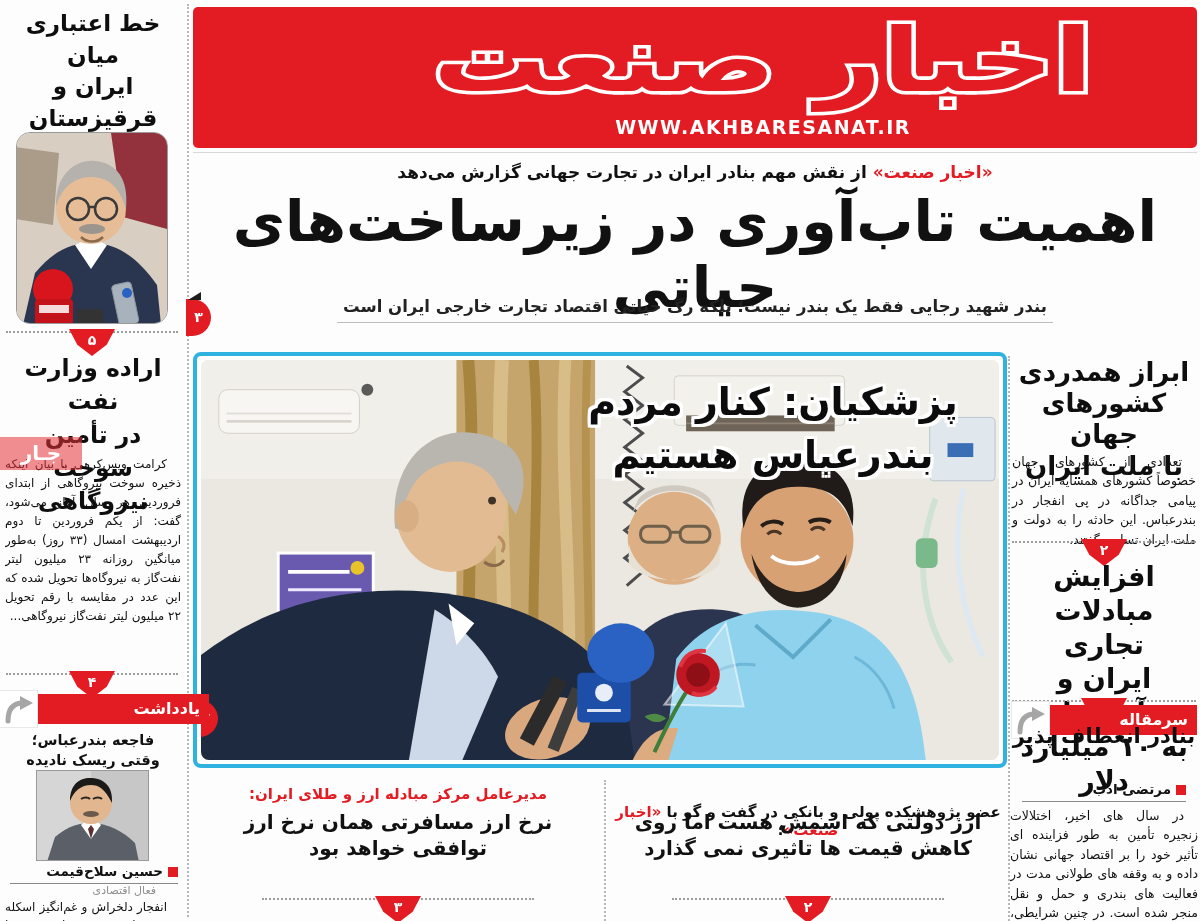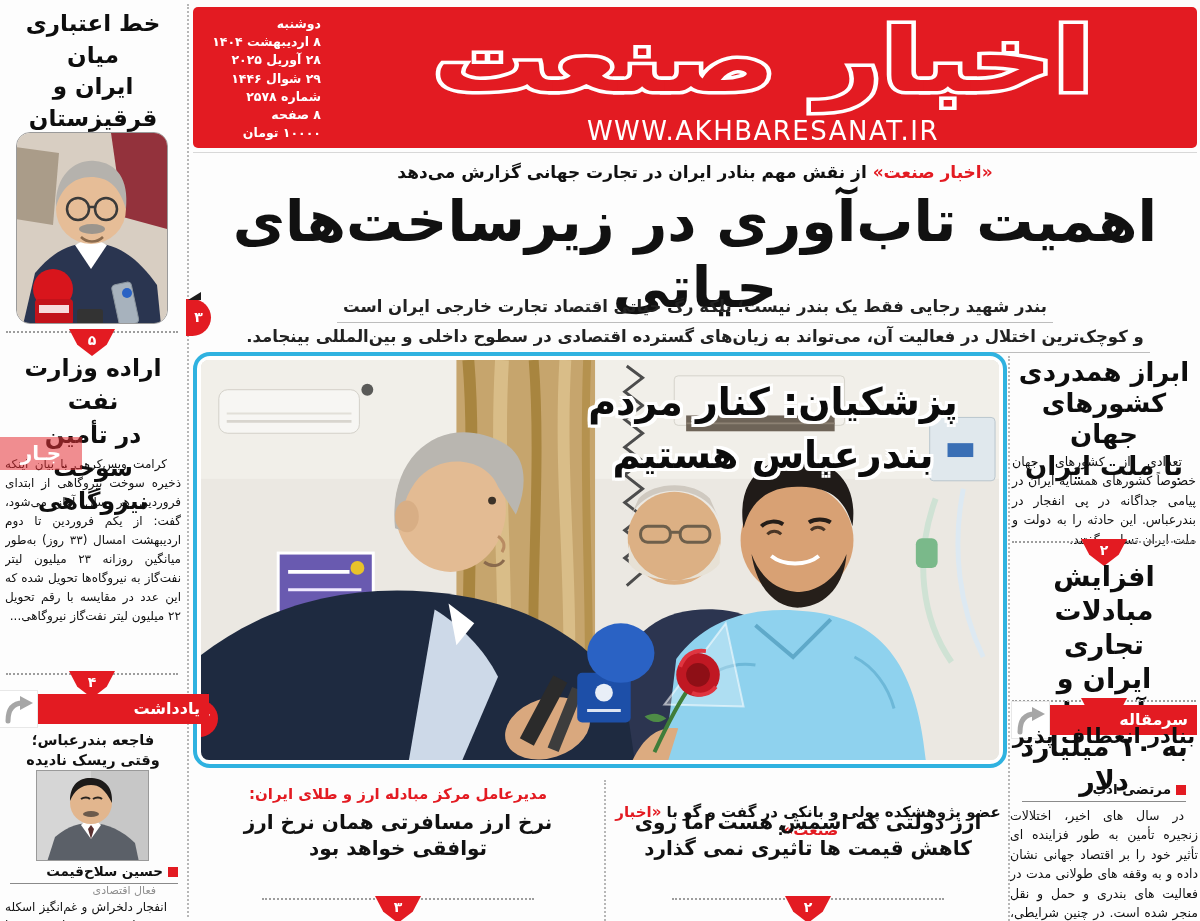--- a/index.html
+++ b/index.html
@@ -32,31 +32,31 @@
   }
   
   .secbar{background:#e31b22;height:30px;position:absolute;}
   .secbar .seclabel{color:#fff;font-weight:bold;font-size:16px;line-height:30px;padding-right:9px;display:block;text-align:right;}
   .arrowbox{position:absolute;left:0;top:-3px;width:37px;height:36px;background:#fff;box-shadow:0 0 0 1px #e8e8e8;}
   
   #masthead{left:193px;top:7px;width:1004px;height:141px;background:#e31b22;border-radius:5px;}
   #mast-dates{position:absolute;left:16px;top:8px;width:112px;color:#fff;font-weight:bold;
     font-size:12.5px;line-height:18.2px;text-align:right;}
   #mast-site{position:absolute;left:150px;top:109px;width:840px;text-align:center;color:#fff;
-    font-weight:normal;font-size:26px;letter-spacing:1.5px;}
+    font-weight:bold;font-size:19px;letter-spacing:1.5px;}
   
   #kicker{left:193px;top:162px;width:1004px;font-size:17px;font-weight:bold;}
   #kicker .red{color:#e31b22;}
   #main-headline{left:193px;top:188px;width:1004px;font-size:57px;font-weight:bold;letter-spacing:-1px;}
   .deck{display:inline-block;border-bottom:1px solid #bdbdbd;padding:0 6px 3px;margin:1px 0;
     font-size:16.5px;font-weight:bold;color:#222;}
   #decks{left:193px;top:294px;width:1004px;line-height:1.45;}
   
   #photo-frame{left:193px;top:352px;width:814px;height:416px;border:4px solid #2fb2e0;
-    border-radius:17px;background:#fff;padding:4px;}
+    border-radius:8px;background:#fff;padding:4px;}
   #photo-inner{position:relative;width:100%;height:100%;border-radius:8px;overflow:hidden;background:#e9e6e1;}
   #photo-overlay{position:absolute;top:16px;right:26px;width:400px;text-align:center;
     font-size:38px;font-weight:bold;line-height:1.4;color:#0c0c0c;
     text-shadow:-3px -3px 0 #fff,3px -3px 0 #fff,-3px 3px 0 #fff,3px 3px 0 #fff,0 -3px 0 #fff,0 3px 0 #fff,-3px 0 0 #fff,3px 0 0 #fff;}
   
   .rail-h{font-weight:bold;color:#0e0e0e;}
   #rc-h1{left:1012px;top:357px;width:184px;font-size:26px;line-height:1.2;}
   #rc-b1{left:1012px;top:452px;width:184px;font-size:12.5px;line-height:1.55;}
   #rc-h2{left:1012px;top:560px;width:184px;font-size:27px;line-height:1.26;}
   #ed-h{left:1012px;top:724px;width:184px;font-size:21px;}
@@ -89,42 +89,32 @@
 </style>
 </head>
 <body>
 
 <div class="abs vdot" style="left:187px;top:4px;height:913px;"></div>
 <div class="abs vdot" style="left:1008px;top:356px;height:565px;"></div>
 <div class="abs vdot" style="left:604px;top:780px;height:141px;"></div>
 <div class="abs" id="hairline"></div>
 
 <div class="abs" id="masthead">
-  <div id="mast-dates">
-    <div>دوشنبه</div>
-    <div>۸ اردیبهشت ۱۴۰۴</div>
-    <div>۲۸ آوریل ۲۰۲۵</div>
-    <div>۲۹ شوال ۱۴۴۶</div>
-    <div>شماره ۲۵۷۸</div>
-    <div>۸ صفحه</div>
-    <div>۱۰۰۰۰ تومان</div>
-  </div>
   <svg width="850" height="108" viewBox="0 0 850 108" style="position:absolute;left:145px;top:2px;">
     <text x="425" y="82" text-anchor="middle" font-size="88" font-weight="bold" fill="#e31b22" stroke="#ffffff" stroke-width="7" paint-order="stroke" textLength="660" lengthAdjust="spacingAndGlyphs" font-family="DejaVu Sans, sans-serif">اخبار صنعت</text>
   </svg>
   <div id="mast-site">WWW.AKHBARESANAT.IR</div>
 </div>
 
 <div class="abs center" id="kicker">
   <span class="red">«اخبار صنعت»</span><span> از نقش مهم بنادر ایران در تجارت جهانی گزارش می‌دهد</span>
 </div>
 <div class="abs center" id="main-headline">اهمیت تاب‌آوری در زیرساخت‌های حیاتی</div>
 <div class="abs center" id="decks">
   <span class="deck">بندر شهید رجایی فقط یک بندر نیست؛ بلکه رگ حیاتی اقتصاد تجارت خارجی ایران است</span><br>
-  <span class="deck">و کوچک‌ترین اختلال در فعالیت آن، می‌تواند به زیان‌های گسترده اقتصادی در سطوح داخلی و بین‌المللی بینجامد.</span>
 </div>
 <div class="flag" style="left:186px;top:299px;">۳</div>
 
 <div class="abs" id="photo-frame">
   <div id="photo-inner">
     <svg width="100%" height="100%" viewBox="0 0 806 404" preserveAspectRatio="xMidYMid slice">
       <rect x="0" y="0" width="806" height="404" fill="#ebe8e2"></rect>
       <rect x="0" y="0" width="806" height="120" fill="#f1efe9"></rect>
 
       <g>

